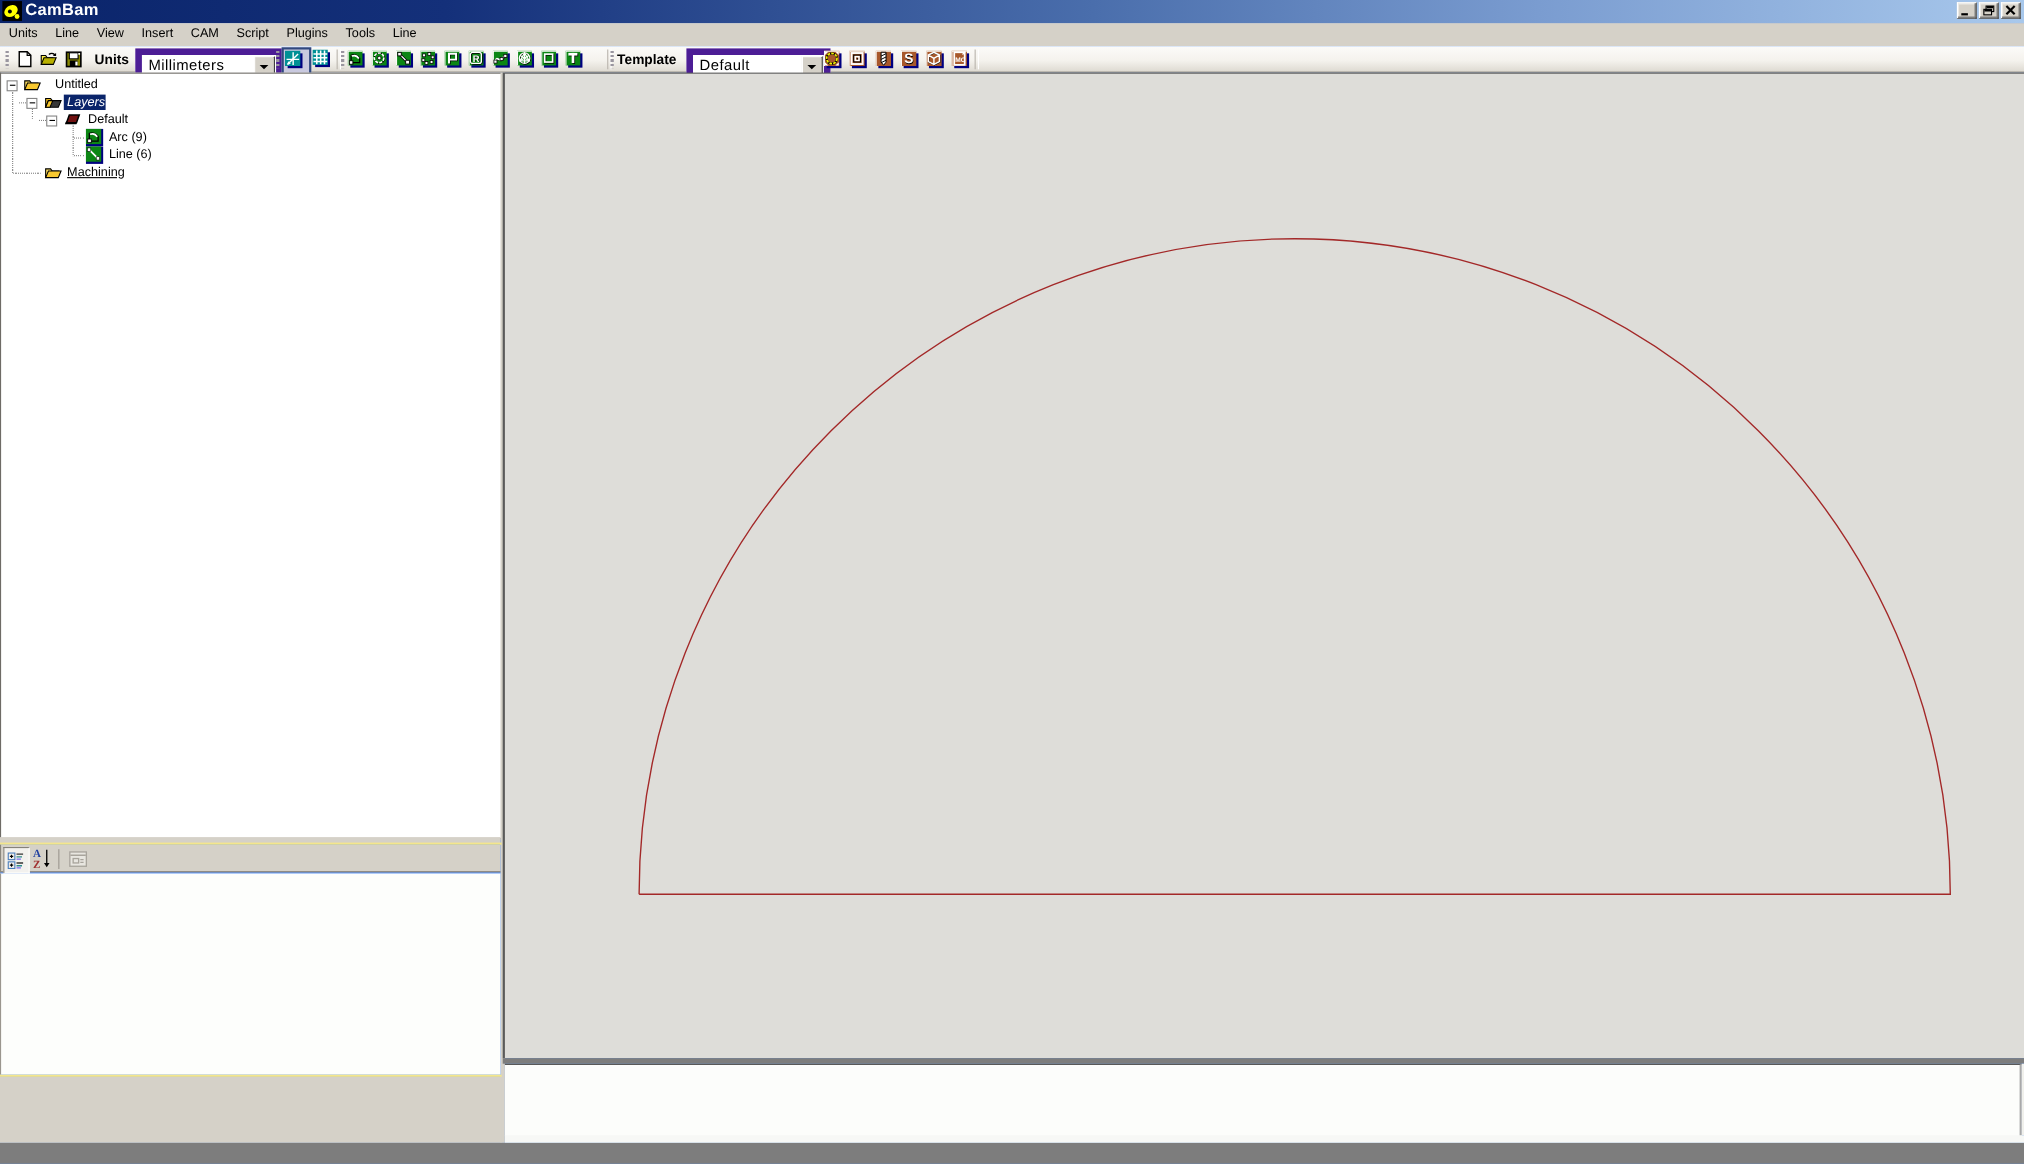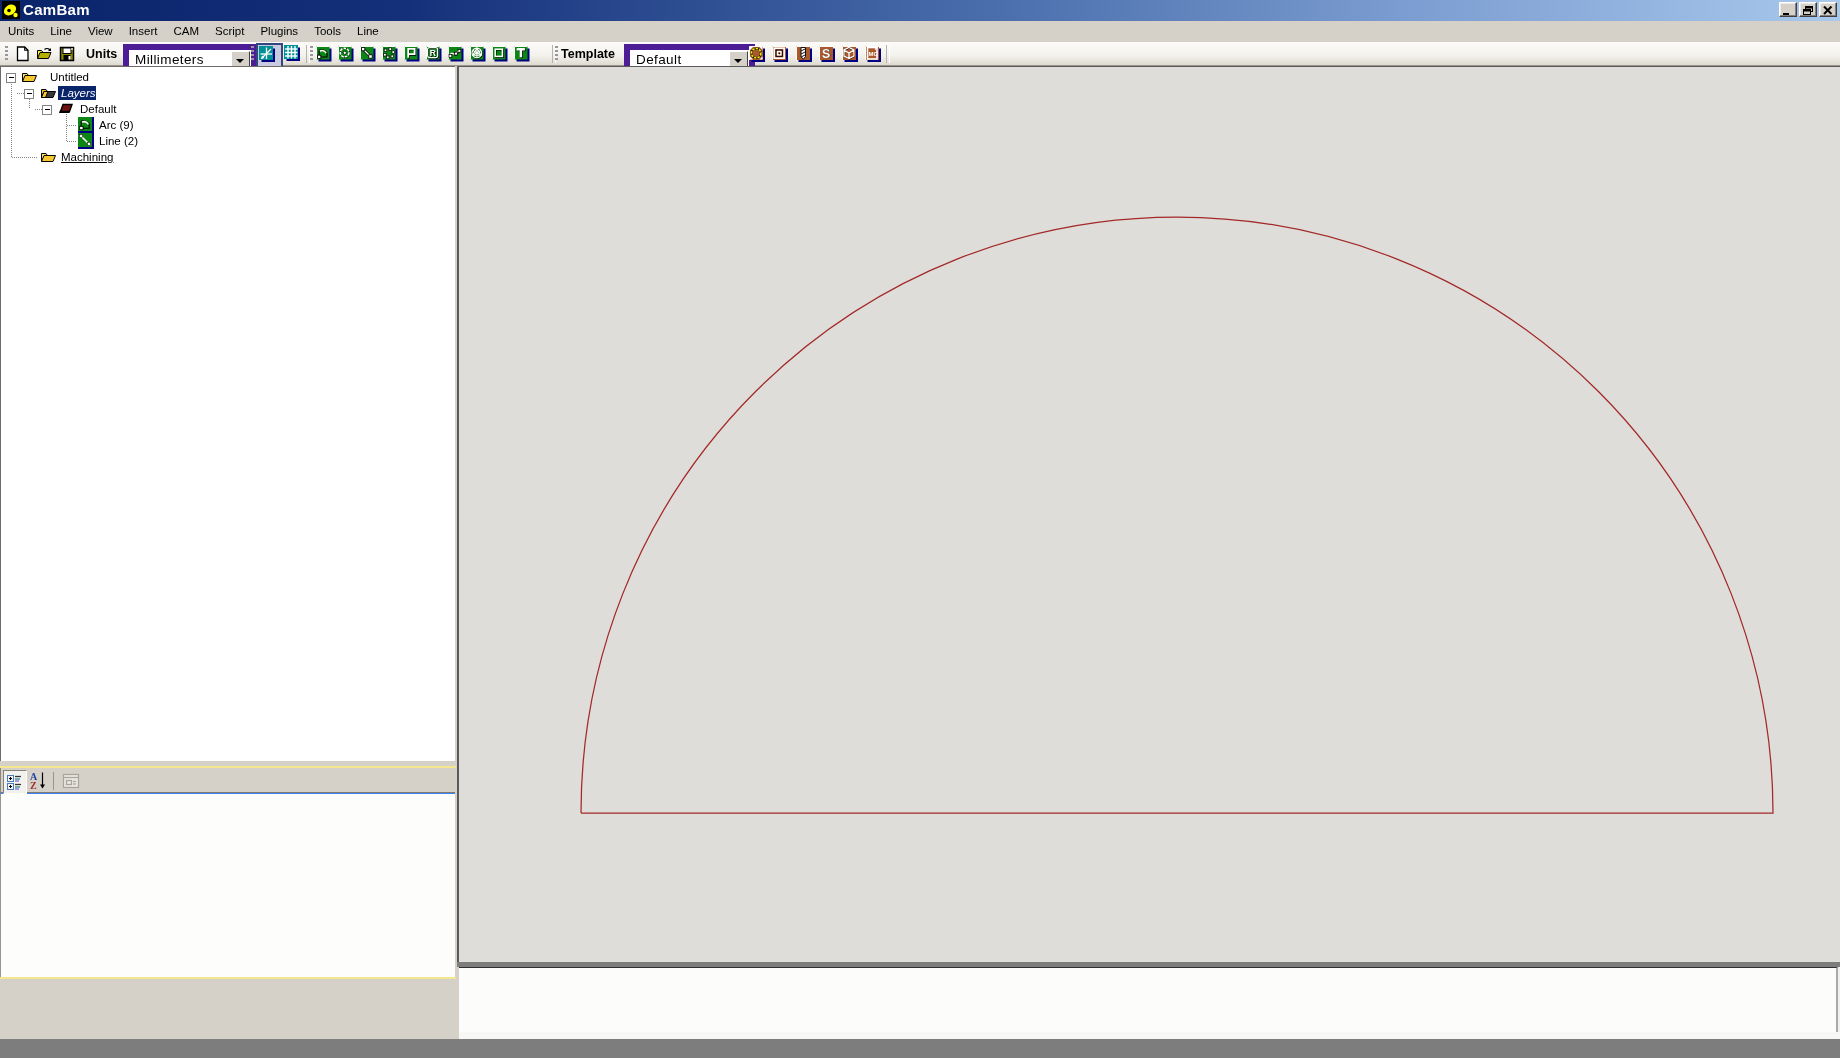--- a/index.html
+++ b/index.html
@@ -343,21 +343,21 @@
         <rect x="1.7" y="9.4" width="3.3" height="3.3" fill="#fff" stroke="#000" stroke-width="0.8"></rect>
       </svg></div>
   <div class="treetxt abs" style="left:99px;top:119px;">Arc (9)</div>
   <div class="abs" style="left:78px;top:133px;"><svg width="16" height="16">
         <rect x="0" y="0" width="16" height="16" fill="#000080"></rect>
         <rect x="0" y="0" width="14" height="14" fill="#0C8614"></rect>
         <line x1="3" y1="3" x2="11" y2="11" stroke="#fff" stroke-width="1.6"></line>
         <rect x="1.5" y="1.5" width="3" height="3" fill="#fff" stroke="#000" stroke-width="0.5"></rect>
         <rect x="9.5" y="9.5" width="3" height="3" fill="#fff" stroke="#000" stroke-width="0.5"></rect>
       </svg></div>
-  <div class="treetxt abs" style="left:99px;top:135px;">Line (2)</div>
+  <div class="treetxt abs" style="left:99px;top:135px;">Line (6)</div>
   <div class="abs" style="left:40px;top:149px;"><svg width="17" height="16">
         <path d="M1.5,12.5 v-8 h4.5 l1.5,2 h6 v2" fill="#FFE060" stroke="#000"></path>
         <path d="M1.5,12.5 L4,6.5 h11.5 L13,12.5 z" fill="#F8C830" stroke="#000"></path>
       </svg></div>
   <div class="treetxt abs" style="left:61px;top:151px;text-decoration:underline;">Machining</div>
   <div id="vsplit" class="abs"></div>
   <div id="canvasborder" class="abs"></div>
   <div id="canvas" class="abs">
     <svg width="1381" height="894" style="position:absolute;left:0;top:0;">
       <path d="M 122,746 A 596,596 0 0 1 1314,746 L 122,746" fill="none" stroke="#A32828" stroke-width="1.25"></path>

